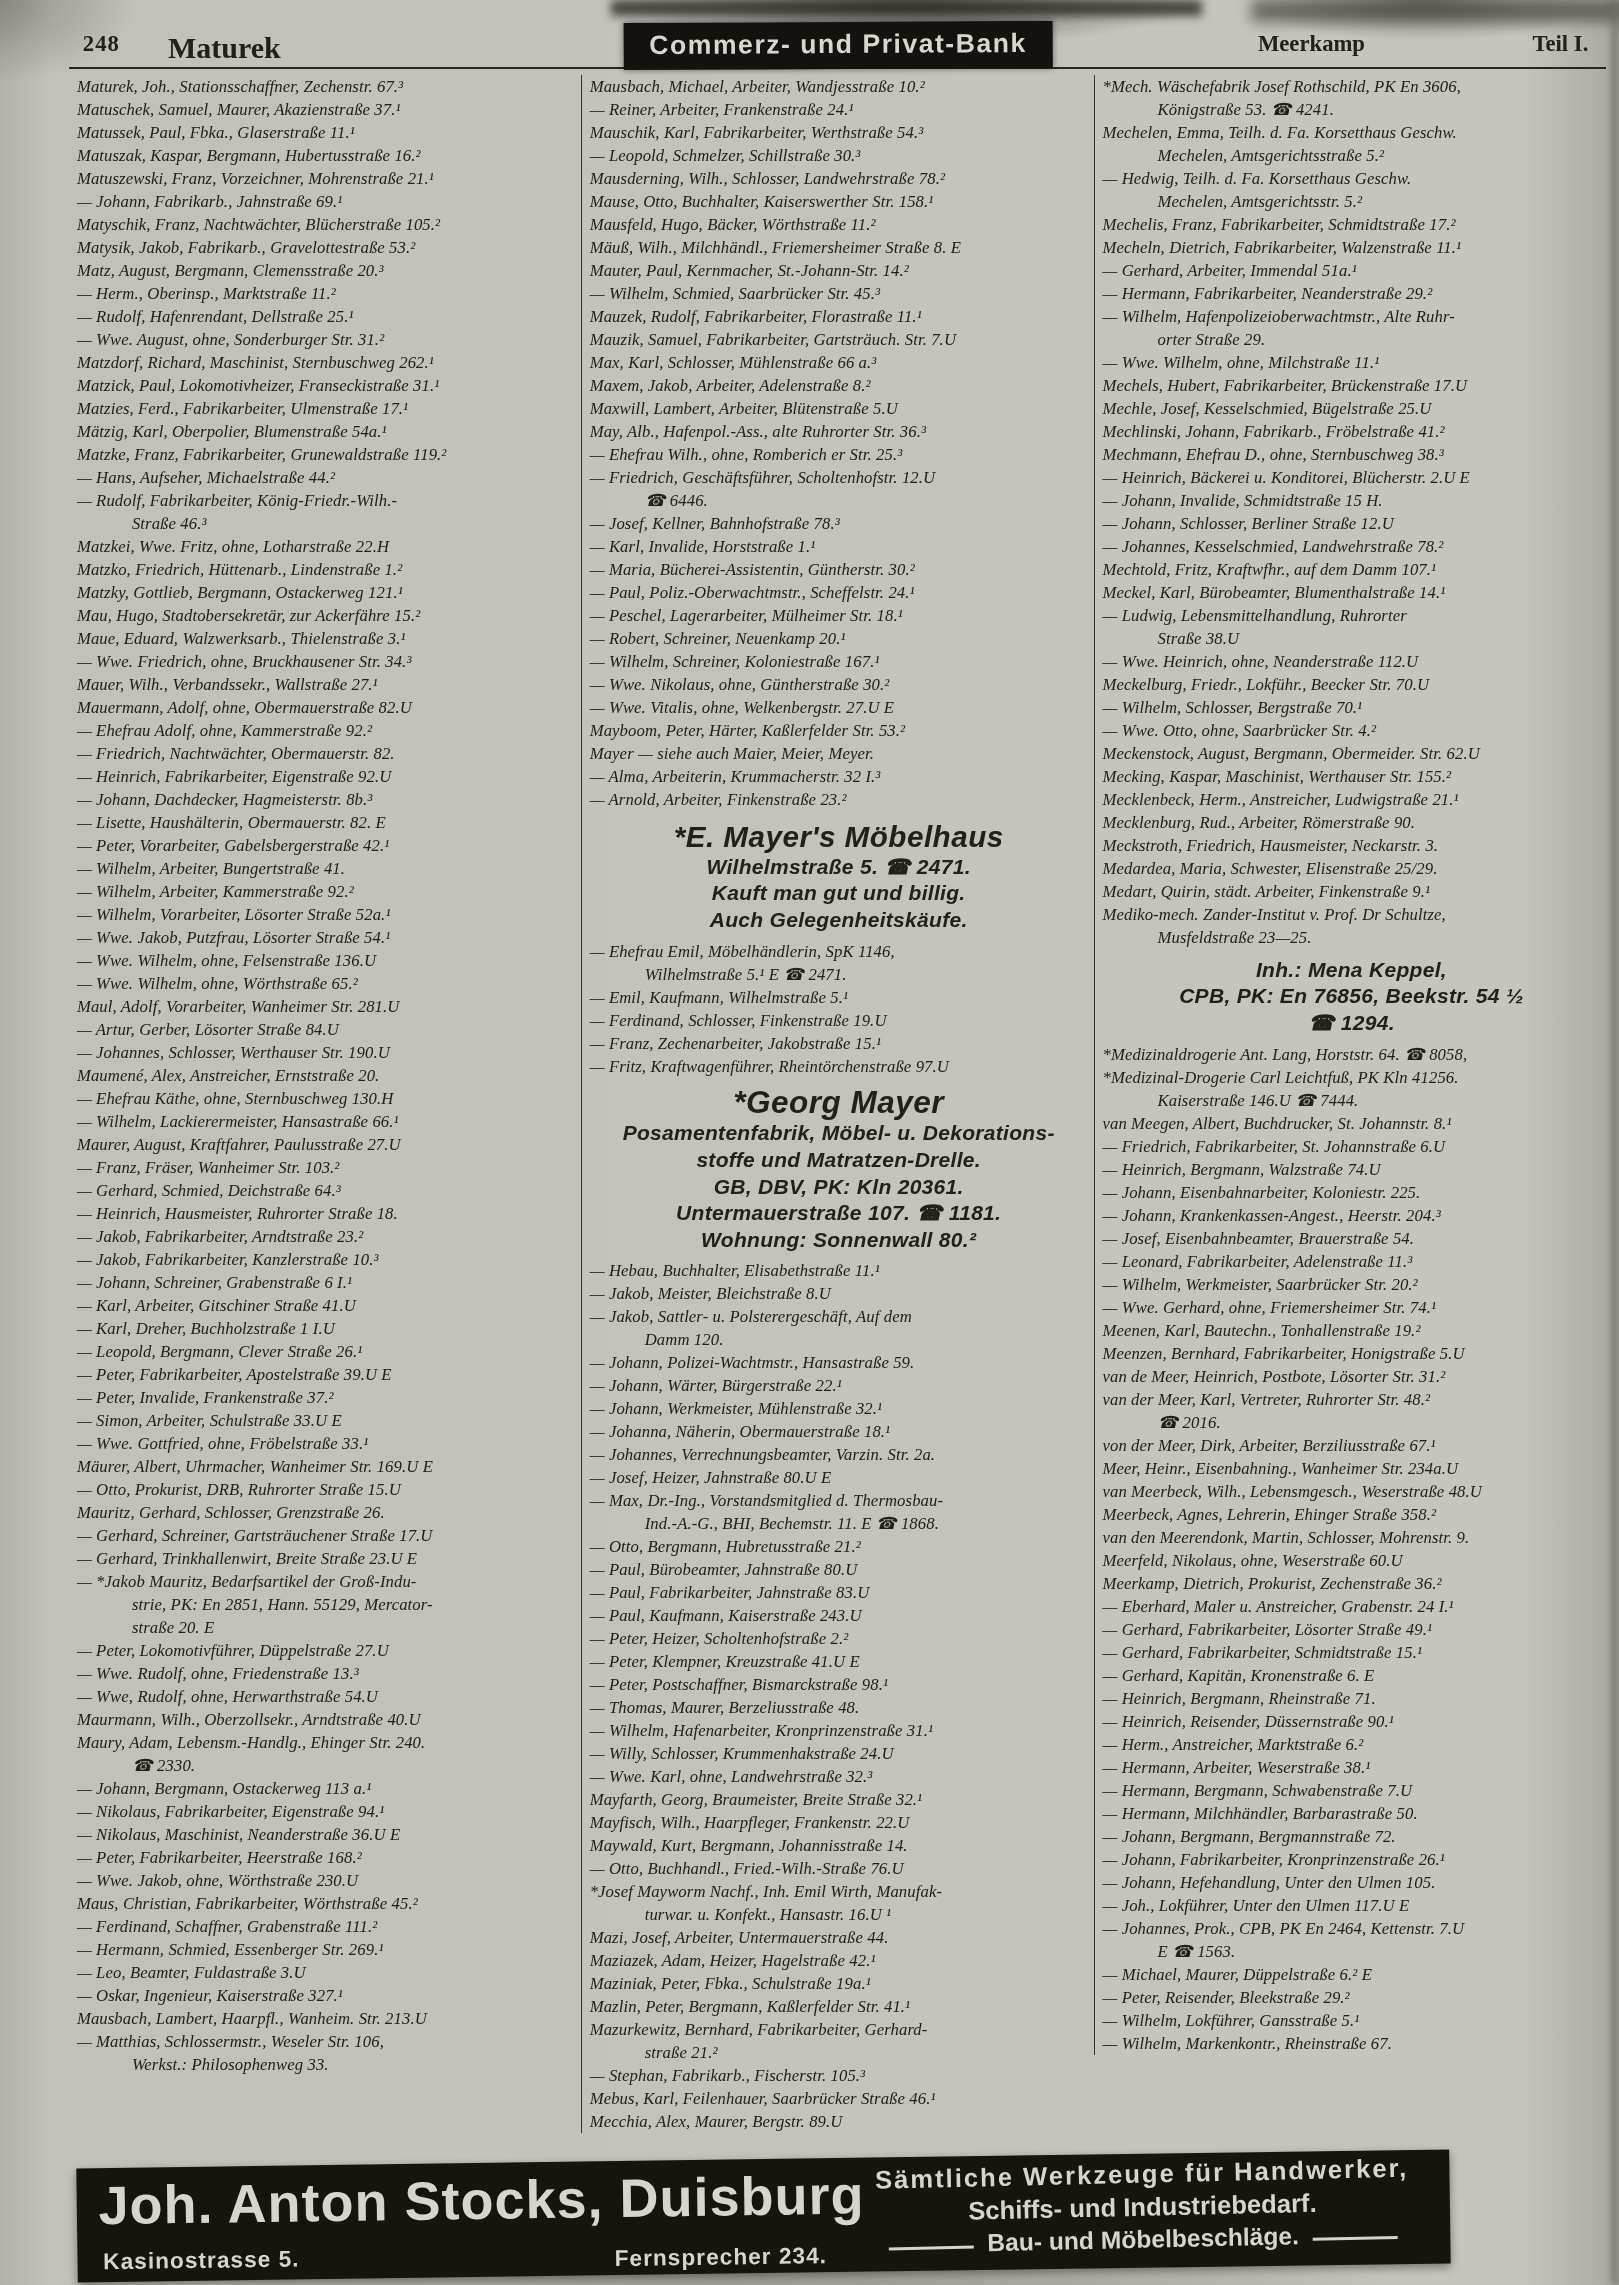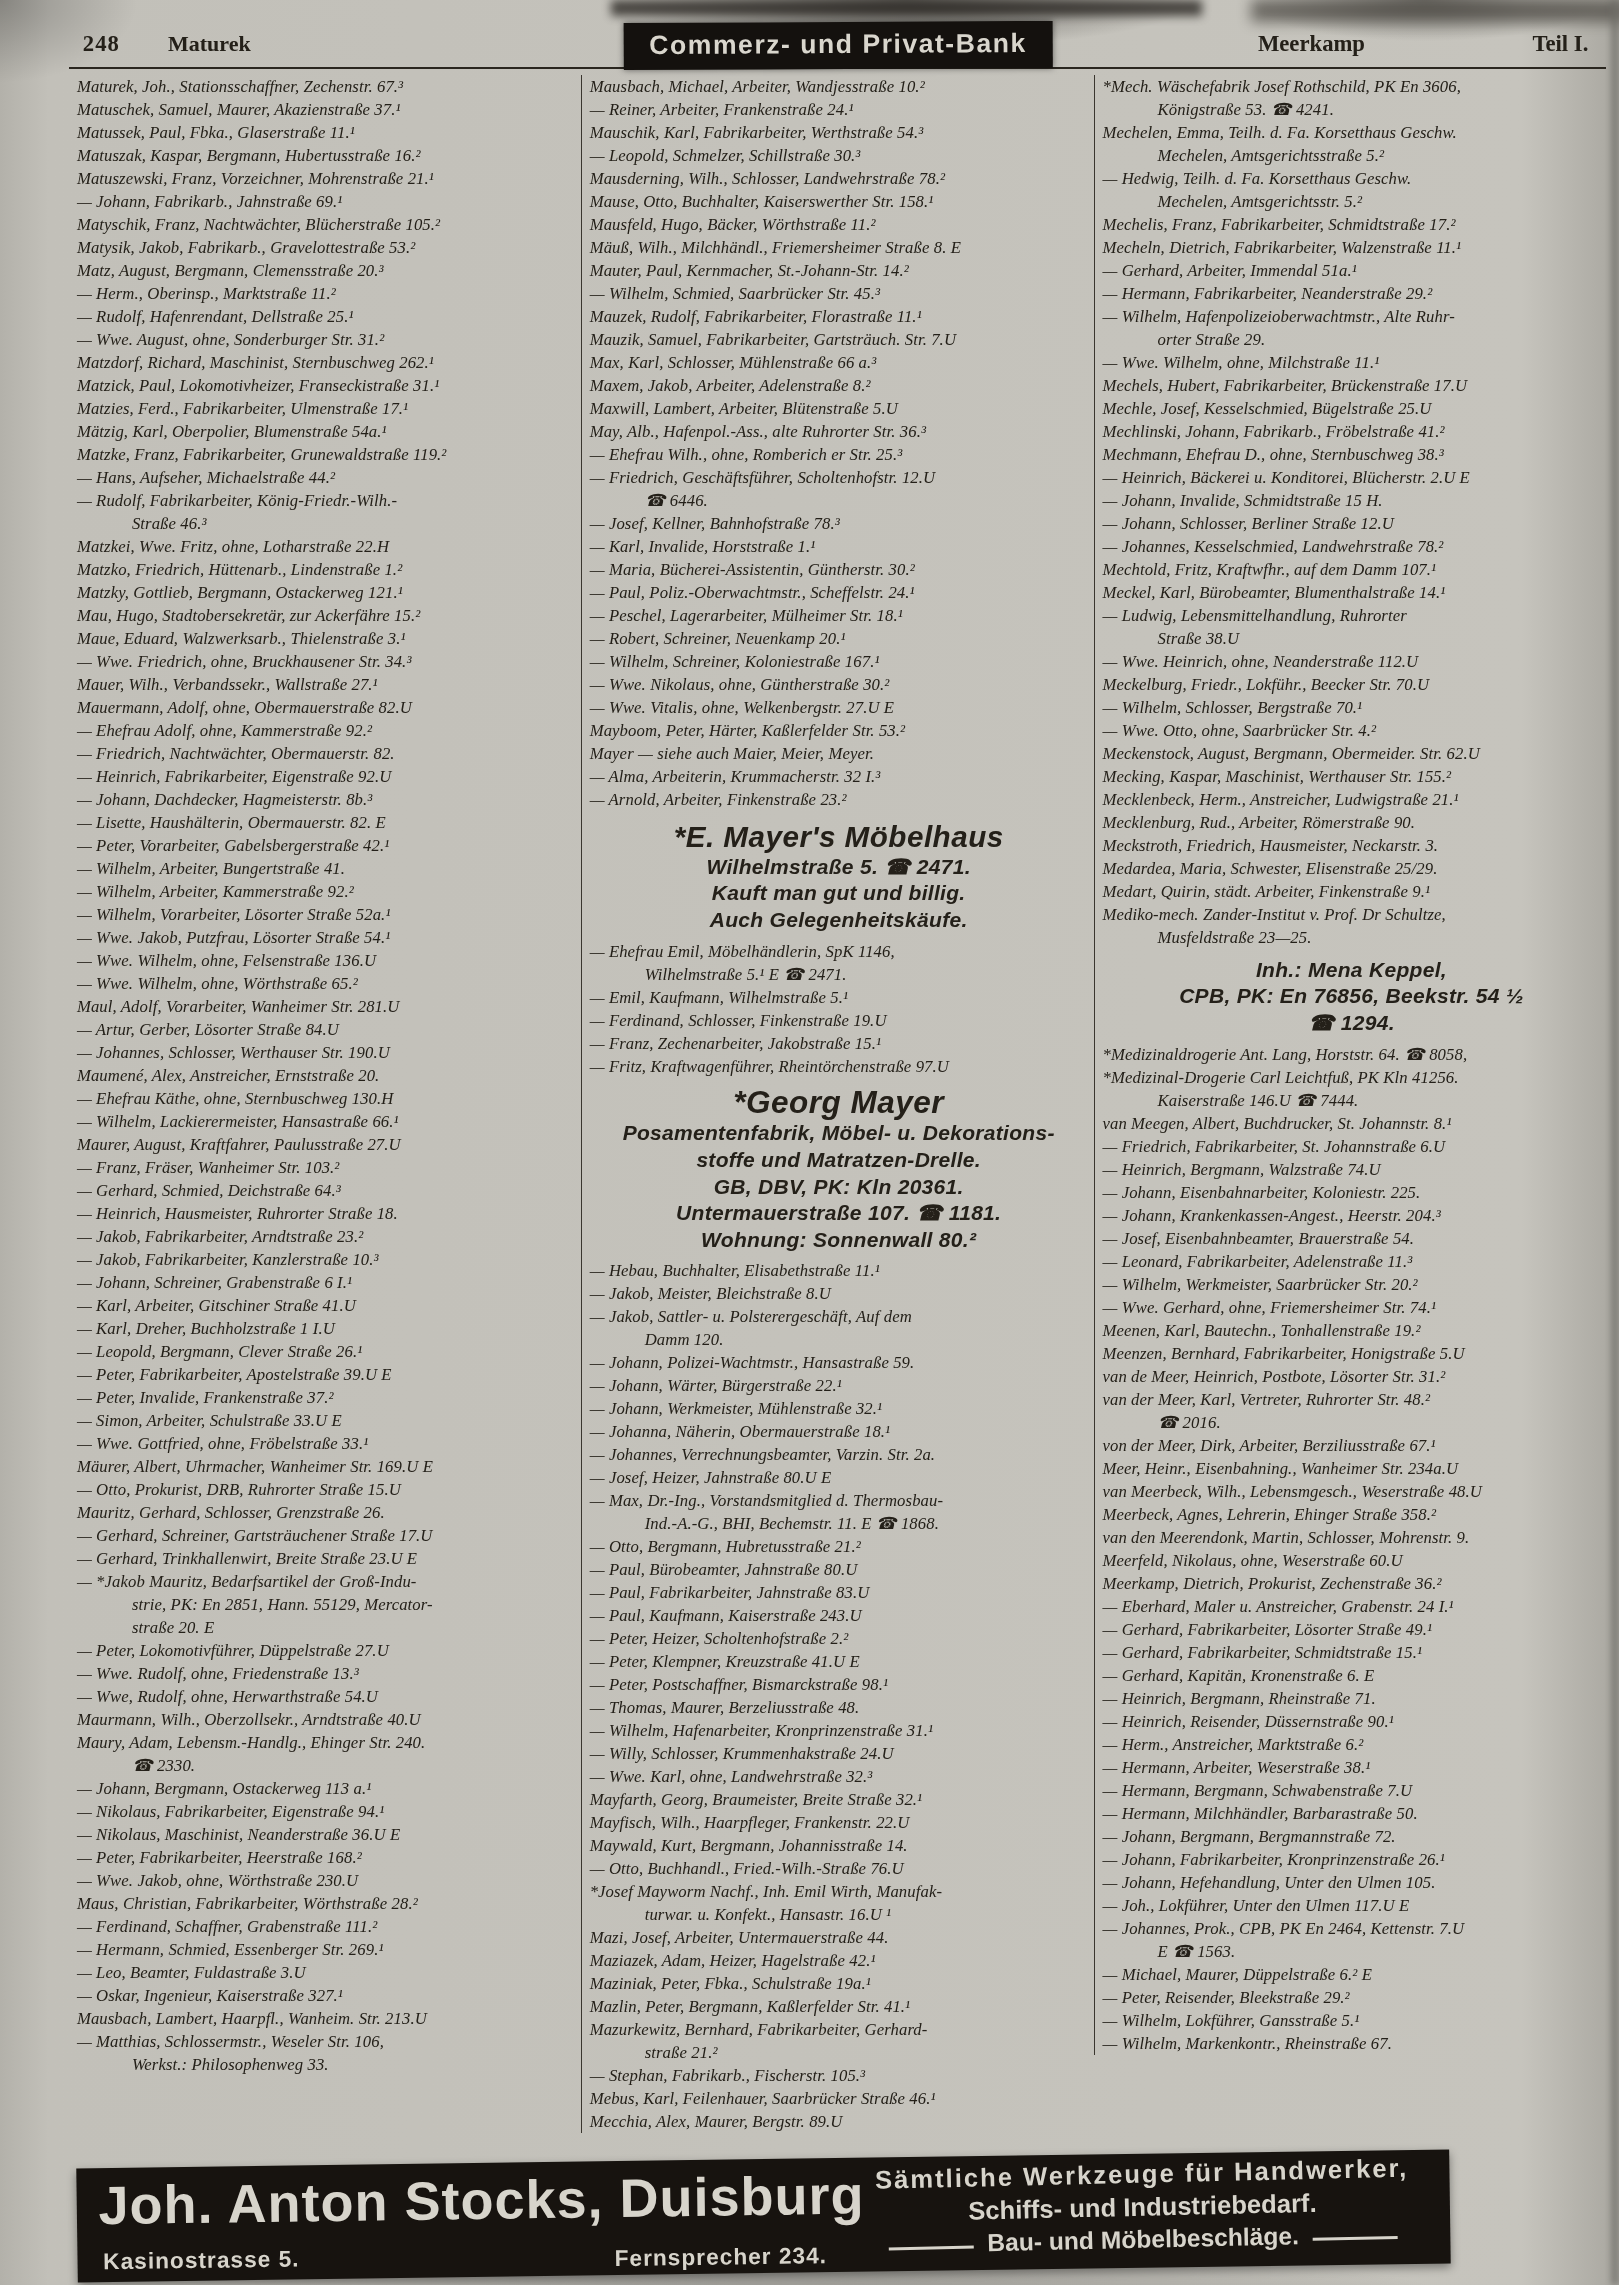--- a/index.html
+++ b/index.html
@@ -15,21 +15,21 @@
       #c5c3bc;
   }
   .artifact{position:absolute;pointer-events:none;}
   .smudge-top{left:611px;top:0;width:591px;height:15.8px;background:#211e1a;filter:blur(4.9px);opacity:.75;}
   .smudge-tr{left:1251px;top:0;width:374px;height:21.7px;background:#35322c;filter:blur(6.9px);opacity:.6;}
   .edge-right{right:0;top:0;width:7.9px;height:2285px;background:#6d6b66;filter:blur(3px);opacity:.7;}
 
   
   .header{position:absolute;left:69px;top:23.6px;width:1537px;height:43px;border-bottom:2.5px solid #2a261f;}
   .pageno{position:absolute;left:13.8px;top:7.9px;font-size:22.7px;font-weight:bold;letter-spacing:1px;}
-  .catch-left{position:absolute;left:99px;top:7.9px;font-size:22px;font-weight:bold;}
+  .catch-left{position:absolute;left:99px;top:7.9px;font-size:30px;font-weight:bold;}
   .bank-banner{
     position:absolute;left:50%;transform:translateX(-50%) rotate(-.3deg);top:-2px;
     background:#14110e;color:#d9d6cd;padding:6.9px 25.6px 8.9px;
     font-family:"Liberation Sans", sans-serif;font-weight:bold;font-size:26.6px;letter-spacing:1.5px;
     box-shadow:0 0 5.9px rgba(0,0,0,.5);white-space:nowrap;
   }
   .catch-right{position:absolute;right:241px;top:7.9px;font-size:22.7px;font-weight:bold;}
   .part-label{position:absolute;right:17.7px;top:7.9px;font-size:22.7px;font-weight:bold;}
 
   
@@ -153,21 +153,21 @@
         <div class="entry">— Wwe. Rudolf, ohne, Friedenstraße 13.³</div>
         <div class="entry">— Wwe, Rudolf, ohne, Herwarthstraße 54.U</div>
         <div class="entry">Maurmann, Wilh., Oberzollsekr., Arndtstraße 40.U</div>
         <div class="entry">Maury, Adam, Lebensm.-Handlg., Ehinger Str. 240.</div>
         <div class="entry cont">☎ 2330.</div>
         <div class="entry">— Johann, Bergmann, Ostackerweg 113 a.¹</div>
         <div class="entry">— Nikolaus, Fabrikarbeiter, Eigenstraße 94.¹</div>
         <div class="entry">— Nikolaus, Maschinist, Neanderstraße 36.U E</div>
         <div class="entry">— Peter, Fabrikarbeiter, Heerstraße 168.²</div>
         <div class="entry">— Wwe. Jakob, ohne, Wörthstraße 230.U</div>
-        <div class="entry">Maus, Christian, Fabrikarbeiter, Wörthstraße 28.²</div>
+        <div class="entry">Maus, Christian, Fabrikarbeiter, Wörthstraße 45.²</div>
         <div class="entry">— Ferdinand, Schaffner, Grabenstraße 111.²</div>
         <div class="entry">— Hermann, Schmied, Essenberger Str. 269.¹</div>
         <div class="entry">— Leo, Beamter, Fuldastraße 3.U</div>
         <div class="entry">— Oskar, Ingenieur, Kaiserstraße 327.¹</div>
         <div class="entry">Mausbach, Lambert, Haarpfl., Wanheim. Str. 213.U</div>
         <div class="entry">— Matthias, Schlossermstr., Weseler Str. 106,</div>
         <div class="entry cont">Werkst.: Philosophenweg 33.</div>
       </div>
     <div class="col">
         <div class="entry">Mausbach, Michael, Arbeiter, Wandjesstraße 10.²</div>

